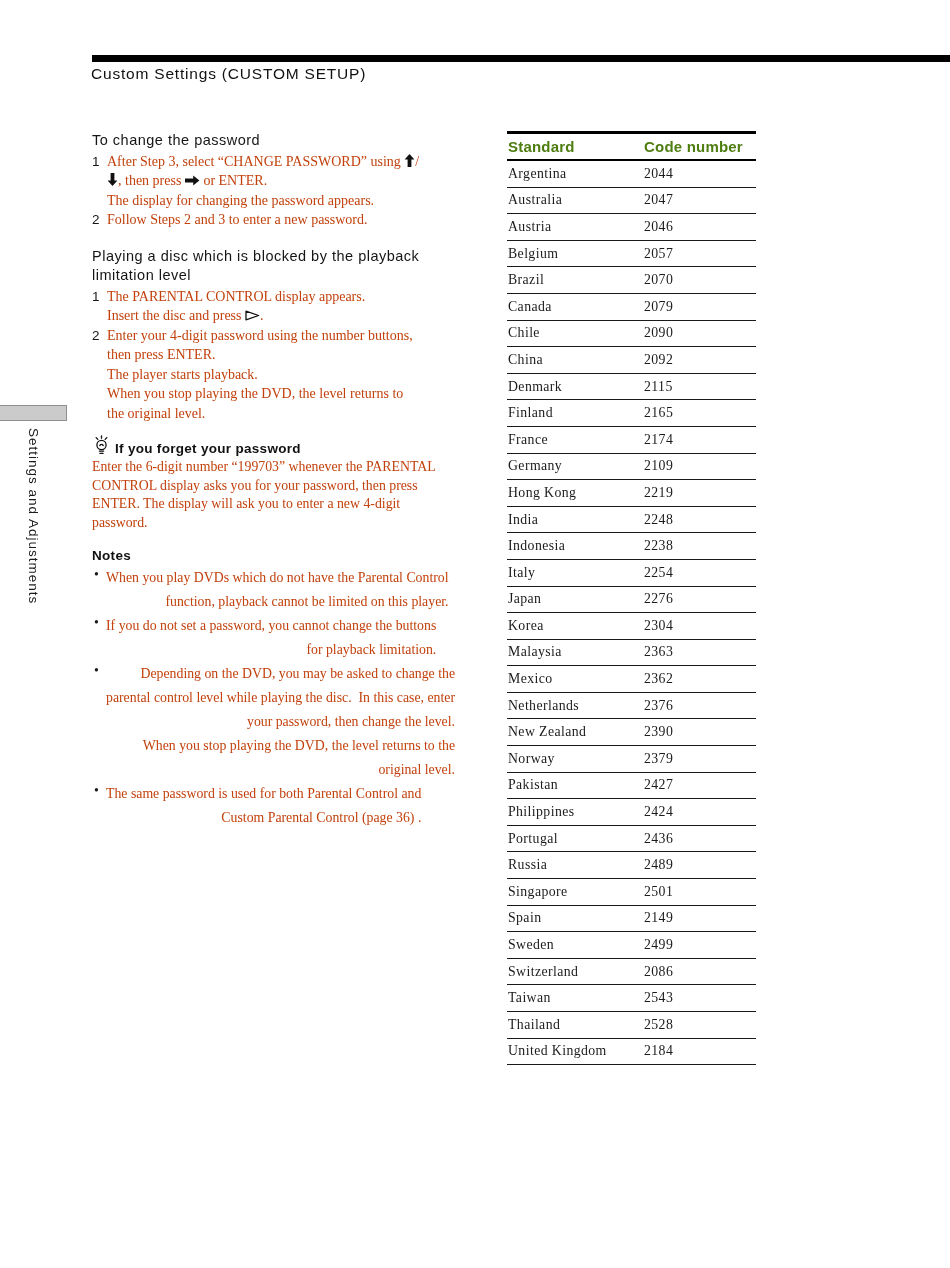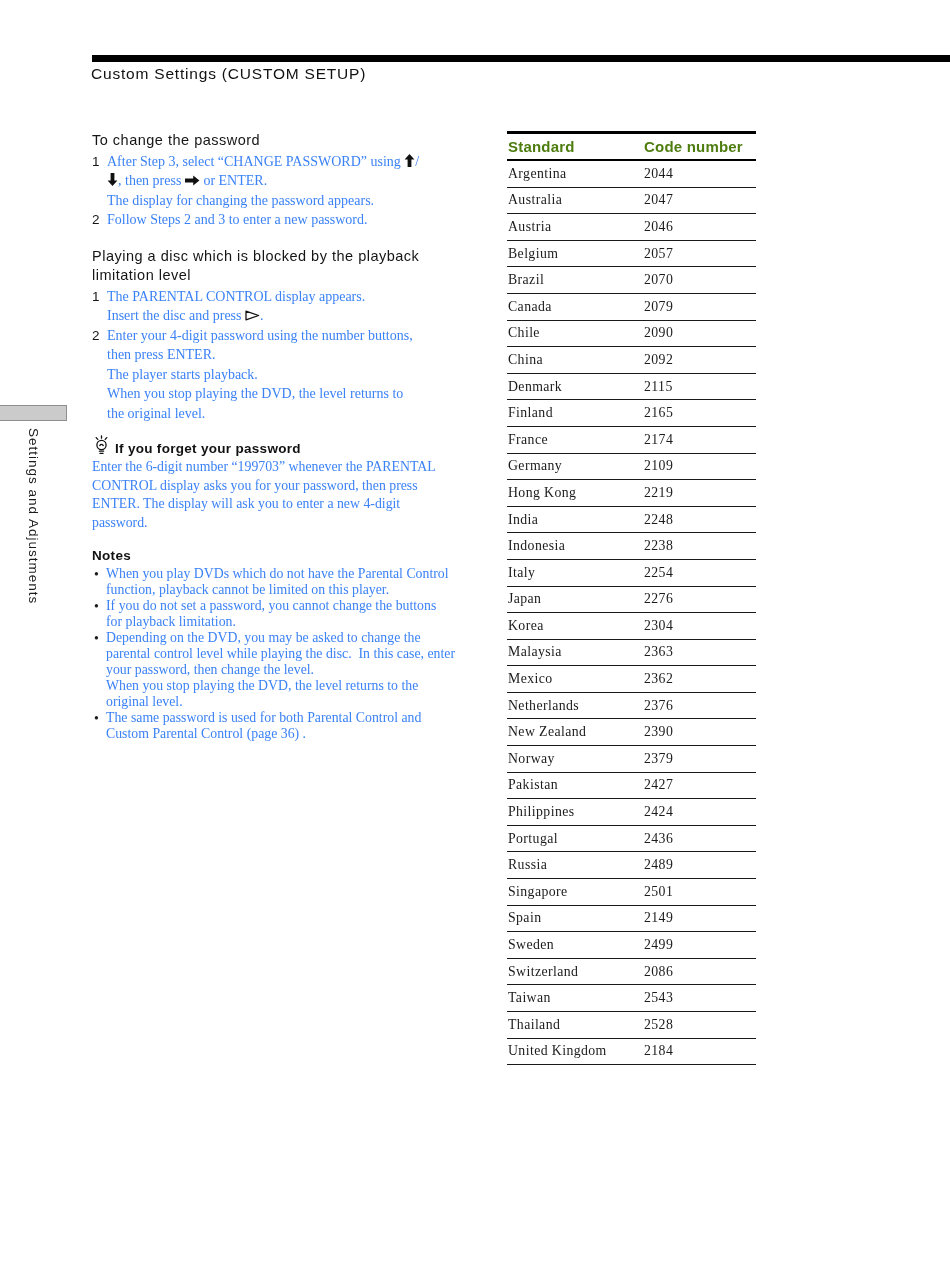--- a/index.html
+++ b/index.html
@@ -29,40 +29,40 @@
   }
   .section2 { margin-top:17px; }
   .steps { margin-top:1px; }
   .step { display:flex; }
   .step-num {
     flex:0 0 15px; font-family:"Liberation Sans","DejaVu Sans",sans-serif;
     font-size:13.5px; line-height:19.5px; color:#161616;
   }
   .step-body { flex:1; }
   .step-body p, .tip-body, .note-text {
-    font-size:14px; line-height:19.5px; white-space:pre-wrap; color:#3b82f6;
+    font-size:14px; line-height:19.5px; white-space:pre-wrap; color:#c2410c;
   }
   .ricon { display:inline-block; vertical-align:-1px; }
   .tip-block { margin-top:11px; }
   .tip-head { display:flex; align-items:flex-end; height:22px; }
   .tip-head svg { margin:0 4px 0 0; }
   .tip-heading {
     font-family:"Liberation Sans","DejaVu Sans",sans-serif;
     font-size:13.5px; font-weight:bold; letter-spacing:0.3px; color:#111;
   }
   .tip-body { margin-top:2px; font-size:13.8px; line-height:18.6px; }
   .notes-block { margin-top:15px; }
   .notes-heading {
     font-family:"Liberation Sans","DejaVu Sans",sans-serif;
     font-size:13.5px; font-weight:bold; letter-spacing:0.3px; color:#111;
     line-height:18px; margin-bottom:1px;
   }
   .note-item { display:flex; }
   .note-bullet { flex:0 0 14px; font-size:13.8px; line-height:18.2px; padding-left:2px; }
-  .note-text { font-size:13.8px; line-height:16px; }
+  .note-text { font-size:13.8px; line-height:24px;text-align:right; }
   .codes-table { position:absolute; left:507px; top:131px; width:249px; border-top:3px solid #000; }
   .t-header {
     display:grid; grid-template-columns:136px 1fr; height:27px; align-items:center;
     border-bottom:2px solid #000;
   }
   .t-header span {
     font-family:"Liberation Sans","DejaVu Sans",sans-serif;
     font-size:15px; font-weight:bold; letter-spacing:0.2px; color:#4d7c0f; padding-left:1px;
   }
   .t-row {

